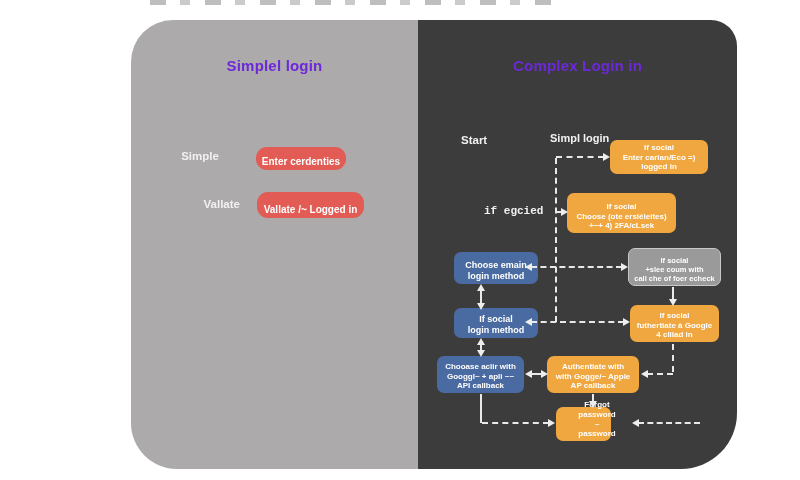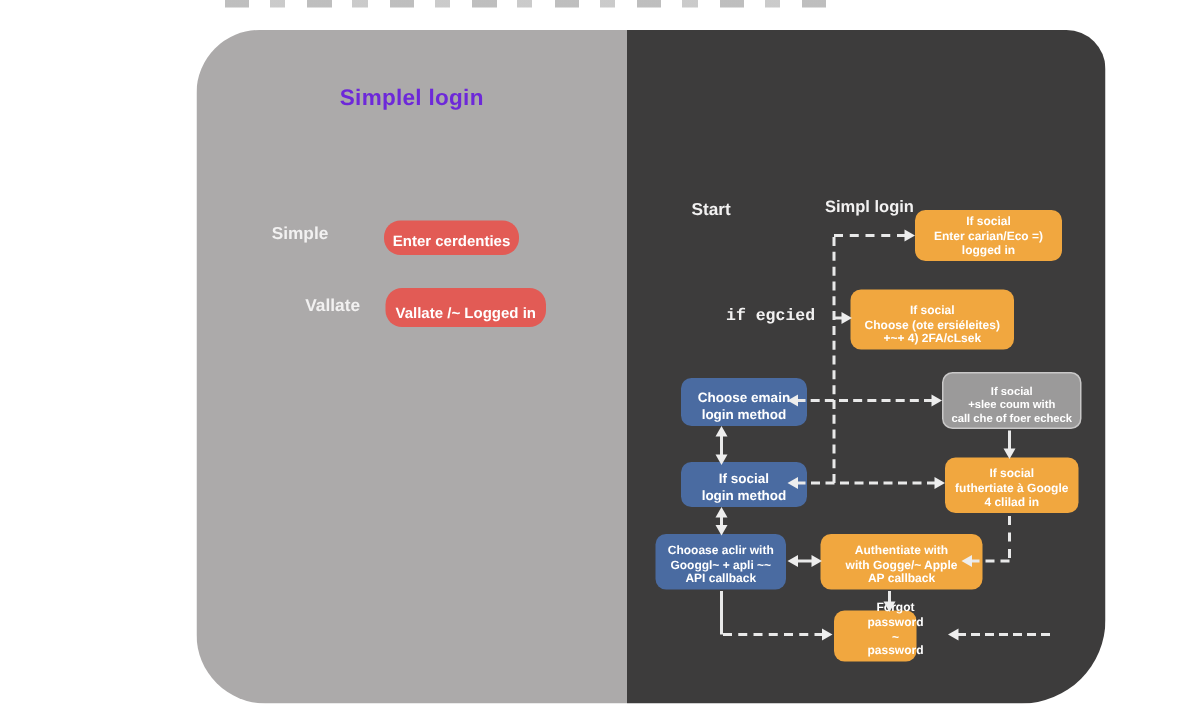--- a/index.html
+++ b/index.html
@@ -63,20 +63,21 @@
   <div class="abs lbl f115" style="left:160px;top:150px;width:80px;text-align:center;">Simple</div>
   <div class="node rednode f10" style="left:256px;top:147px;width:90px;height:23px;">
     <span>Enter cerdenties</span>
   </div>
 
   <div class="abs lbl f115" style="left:160px;top:198px;width:80px;text-align:right;">Vallate</div>
   <div class="node rednode f10" style="left:257px;top:192px;width:107px;height:26px;">
     <span>Vallate /~ Logged in</span>
   </div>
 
+  <div class="abs panel-title" style="left:418px;top:57px;width:319px;">Complex Login in</div>
 
   <div class="abs lbl f11" style="left:550px;top:132px;">Simpl login</div>
   <div class="abs lbl f115" style="left:461px;top:134px;">Start</div>
   <div class="abs lbl f11" style="left:484px;top:205px;font-family:Liberation Mono, monospace;">if egcied</div>
 
   <div class="node orange f8" style="left:610px;top:140px;width:98px;height:34px;">
     <span>If social</span>
     <span>Enter carian/Eco =)</span>
     <span>logged in</span>
   </div>
@@ -108,21 +109,21 @@
     <span>futhertiate à Google</span>
     <span>4 clilad in</span>
   </div>
 
   <div class="node blue f8" style="left:437px;top:356px;width:87px;height:37px;">
     <span>Chooase aclir with</span>
     <span>Googgl~ + apli ~~</span>
     <span>API callback</span>
   </div>
 
-  <div class="node orange f8" style="left:547px;top:356px;width:108px;height:37px;">
+  <div class="node orange f8" style="left:547px;top:356px;width:92px;height:37px;">
     <span>Authentiate with</span>
     <span>with Gogge/~ Apple</span>
     <span>AP callback</span>
   </div>
 
   <div class="node orange f8" style="left:556px;top:407px;width:55px;height:34px;padding-left:30px;">
     <span>Forgot</span>
     <span>password ~</span>
     <span>password</span>
   </div>

